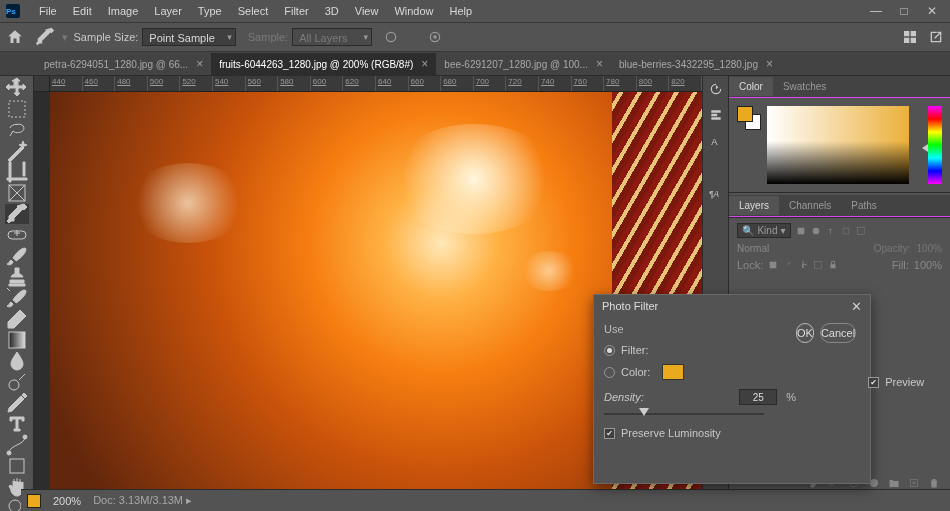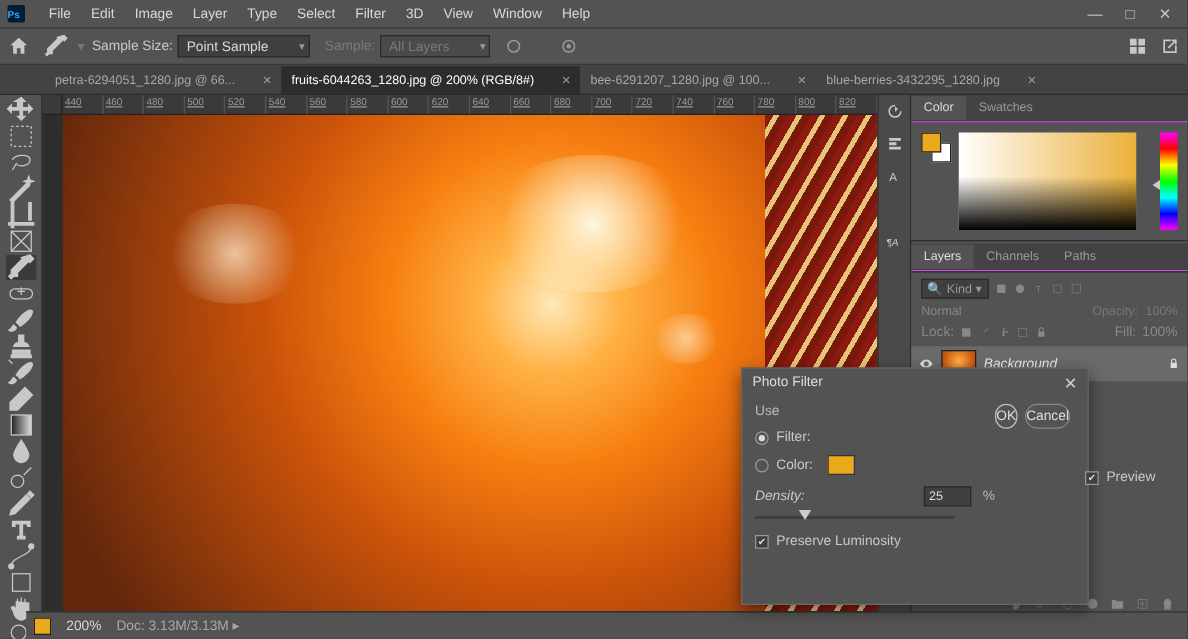--- a/index.html
+++ b/index.html
@@ -12,29 +12,29 @@
   .menu span{padding:3px 7px;cursor:default;color:#d8d8d8;}
   .menu span.i{color:#d8d8d8;}
   .titlebar-spacer{flex:1;}
   .window-ctrls{display:flex;gap:4px;align-items:center;}
   .window-btn{width:24px;height:18px;display:flex;align-items:center;justify-content:center;color:#c8c8c8;font-size:12px;}
   
   .optbar{height:30px;background:#535353;border-top:1px solid #383838;border-bottom:1px solid #383838;display:flex;align-items:center;padding:0 6px;}
   .home-icon{width:18px;height:18px;margin-right:10px;fill:#c8c8c8;}
   .tool-ico{width:22px;height:22px;margin-right:6px;fill:#c8c8c8;}
   .opt-label{color:#c8c8c8;margin-right:4px;}
-  .opt-dd{background:#3f3f3f;border:1px solid #2a2a2a;padding:2px 32px 2px 6px;color:#d8d8d8;position:relative;margin-right:12px;height:18px;line-height:14px;}
+  .opt-dd{background:#3f3f3f;border:1px solid #2a2a2a;padding:2px 20px 2px 6px;color:#d8d8d8;position:relative;margin-right:12px;height:18px;line-height:14px;}
   .opt-dd:after{content:"▾";position:absolute;right:3px;top:1px;font-size:9px;color:#999;}
   .opt-muted{color:#7a7a7a;margin-right:4px;}
   .opt-dd.mut{color:#7a7a7a;background:#4a4a4a;min-width:80px;}
   .optbar-spacer{flex:1;}
   .opt-right-icon{width:16px;height:16px;margin-left:10px;fill:#c8c8c8;}
   
   .doctabs{height:24px;background:#434343;display:flex;align-items:flex-end;padding-left:36px;border-bottom:1px solid #2b2b2b;}
-  .doctab{height:22px;display:flex;align-items:center;padding:0 8px;gap:22px;color:#a8a8a8;font-size:10px;cursor:default;}
+  .doctab{height:22px;display:flex;align-items:center;padding:0 8px;gap:8px;color:#a8a8a8;font-size:10px;cursor:default;}
   .doctab.active{background:#2d2d2d;color:#fff;}
   .doctab .tx{white-space:nowrap;}
   .doctab .x{font-size:12px;color:#a0a0a0;}
   
   .workarea{position:absolute;top:76px;left:0;right:0;bottom:22px;display:flex;}
   .toolbar{width:34px;background:#535353;border-right:1px solid #2b2b2b;display:flex;flex-direction:column;align-items:center;padding-top:2px;gap:1px;}
   .tool{width:24px;height:20px;display:flex;align-items:center;justify-content:center;fill:#c8c8c8;stroke:#c8c8c8;}
   .tool.sel{background:#3a3a3a;}
   .doc-area{flex:1;background:#2d2d2d;position:relative;overflow:hidden;}
   .ruler-h{position:absolute;top:0;left:16px;right:0;height:16px;background:#3a3a3a;border-bottom:1px solid #222;display:flex;z-index:1;}
@@ -95,21 +95,21 @@
   .grp-title{color:#bbb;margin-bottom:4px;}
   .radio-row{display:flex;align-items:center;gap:6px;height:22px;}
   .radio{width:11px;height:11px;border-radius:50%;border:1px solid #999;display:inline-block;position:relative;}
   .radio.on:after{content:"";position:absolute;inset:2px;border-radius:50%;background:#ddd;}
   .filter-dd{background:#3f5a7a;border:1px solid #2a2a2a;padding:2px 14px 2px 6px;color:#fff;position:relative;min-width:122px;font-size:10px;height:17px;line-height:13px;}
   .filter-dd:after{content:"▾";position:absolute;right:4px;top:1px;font-size:9px;color:#ddd;}
   .color-sw{width:22px;height:16px;background:#eba91e;display:inline-block;margin-left:6px;border:1px solid #333;}
   .density-row{display:flex;align-items:center;gap:6px;margin-top:6px;}
   .density-row .lbl{width:46px;font-style:italic;}
   .den-spacer{flex:1;}
-  .den-input{width:38px;height:16px;background:#3f3f3f;border:1px solid #2a2a2a;text-align:left;color:#ddd;padding:0 3px;font-size:10px;}
+  .den-input{width:38px;height:16px;background:#3f3f3f;border:1px solid #2a2a2a;text-align:center;color:#ddd;padding:0 3px;font-size:10px;}
   .pct{margin-left:3px;color:#bbb;}
   .slider{position:relative;height:14px;margin:2px 0 6px 0;width:160px;}
   .slider .track{position:absolute;left:0;right:0;top:6px;height:2px;background:#3a3a3a;}
   .slider .thumb{position:absolute;top:1px;left:25%;width:0;height:0;border-left:5px solid transparent;border-right:5px solid transparent;border-top:8px solid #ccc;transform:translateX(-50%);}
   .chk-row{display:flex;align-items:center;gap:6px;margin-top:2px;}
   .chk{width:11px;height:11px;border:1px solid #999;background:#3f3f3f;display:flex;align-items:center;justify-content:center;font-size:8px;color:#ddd;}
   .btn{height:20px;border:1px solid #888;border-radius:10px;background:transparent;color:#ddd;font-size:11px;display:flex;align-items:center;justify-content:center;cursor:default;}
   .btn.primary{border-color:#bbb;}
 </style>
 </head>
@@ -458,30 +458,20 @@
             </svg>
           <svg viewBox="0 0 24 24">
               <rect x="4" y="4" width="16" height="16" fill="none" stroke="#888"></rect>
             </svg>
           <svg viewBox="0 0 24 24">
               <path d="M7 10V7a5 5 0 1110 0v3h1v10H6V10zm2 0h6V7a3 3 0 10-6 0z"></path>
             </svg>
           <span style="margin-left:auto">Fill:</span>
           <span>100%</span>
         </div>
-        <div class="layer-item">
-          <svg class="eye" viewBox="0 0 24 24">
-              <path d="M12 5c5 0 9 5 10 7-1 2-5 7-10 7S3 14 2 12c1-2 5-7 10-7zm0 3a4 4 0 100 8 4 4 0 000-8z"></path>
-            </svg>
-          <div class="thumb"></div>
-          <span class="nm">Background</span>
-          <svg class="lock" viewBox="0 0 24 24">
-              <path d="M7 10V7a5 5 0 1110 0v3h1v10H6V10zm2 0h6V7a3 3 0 10-6 0z"></path>
-            </svg>
-        </div>
       </div>
 
       <div class="pspacer"></div>
       <div class="panel-iconrow">
         <svg viewBox="0 0 24 24">
             <path d="M10 14a4 4 0 010-6l2-2a4 4 0 116 6l-1 1m-3-1a4 4 0 010 6l-2 2a4 4 0 11-6-6l1-1"></path>
           </svg>
         <svg viewBox="0 0 24 24">
             <text x="2" y="18" font-size="12">fx</text>
           </svg>

